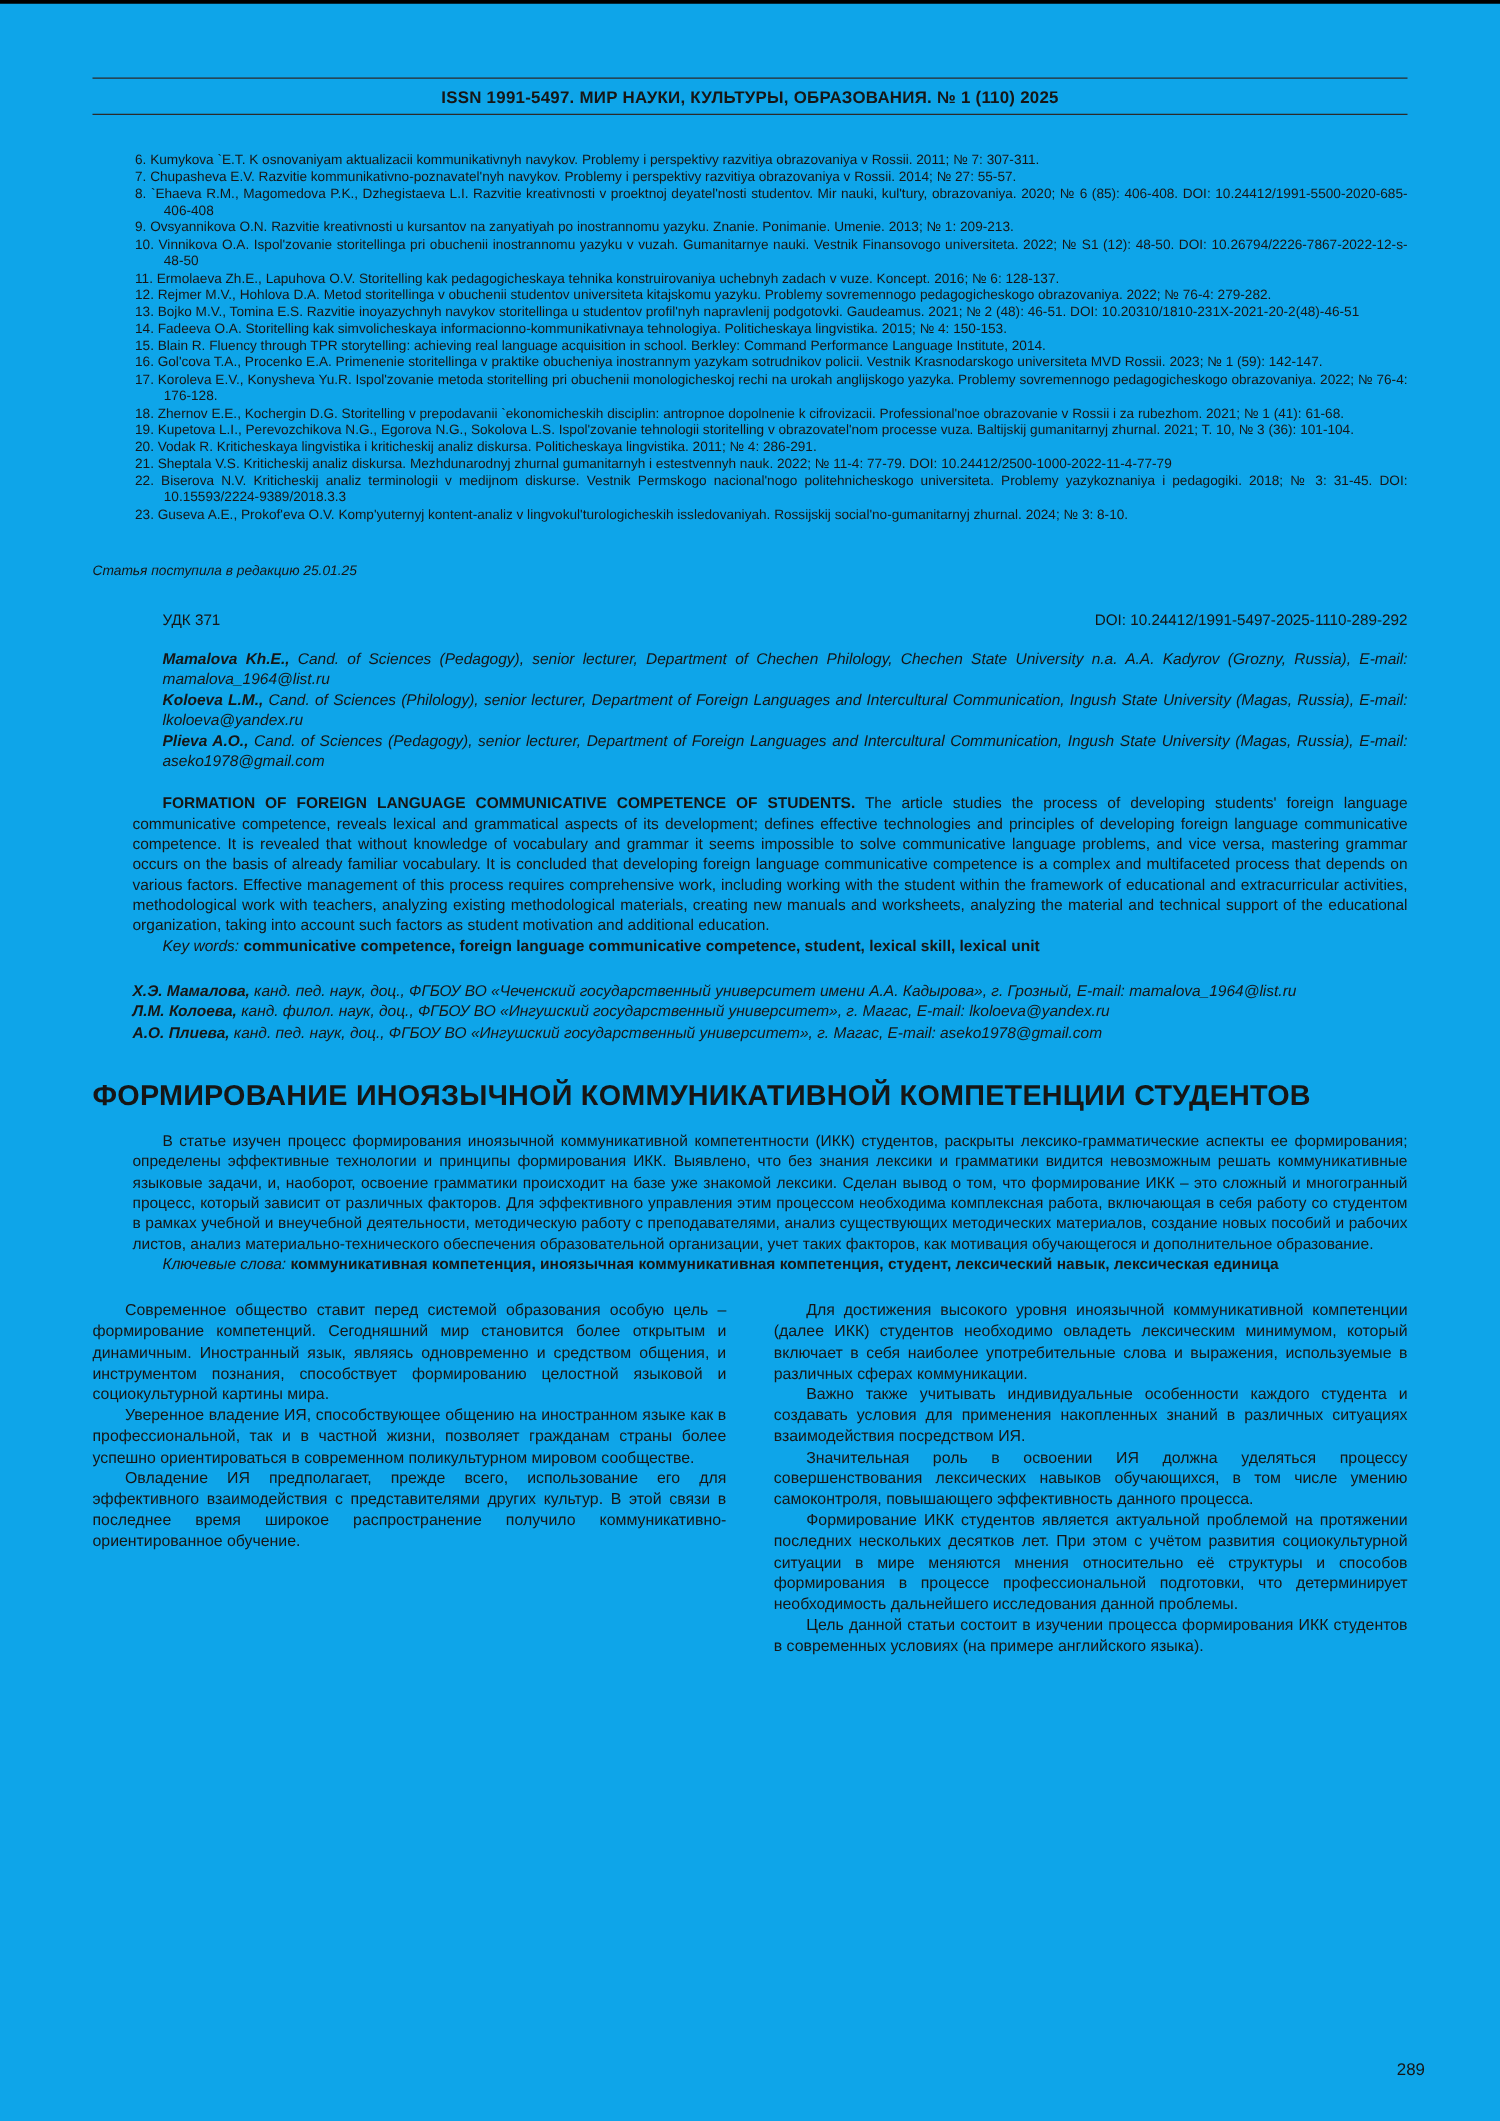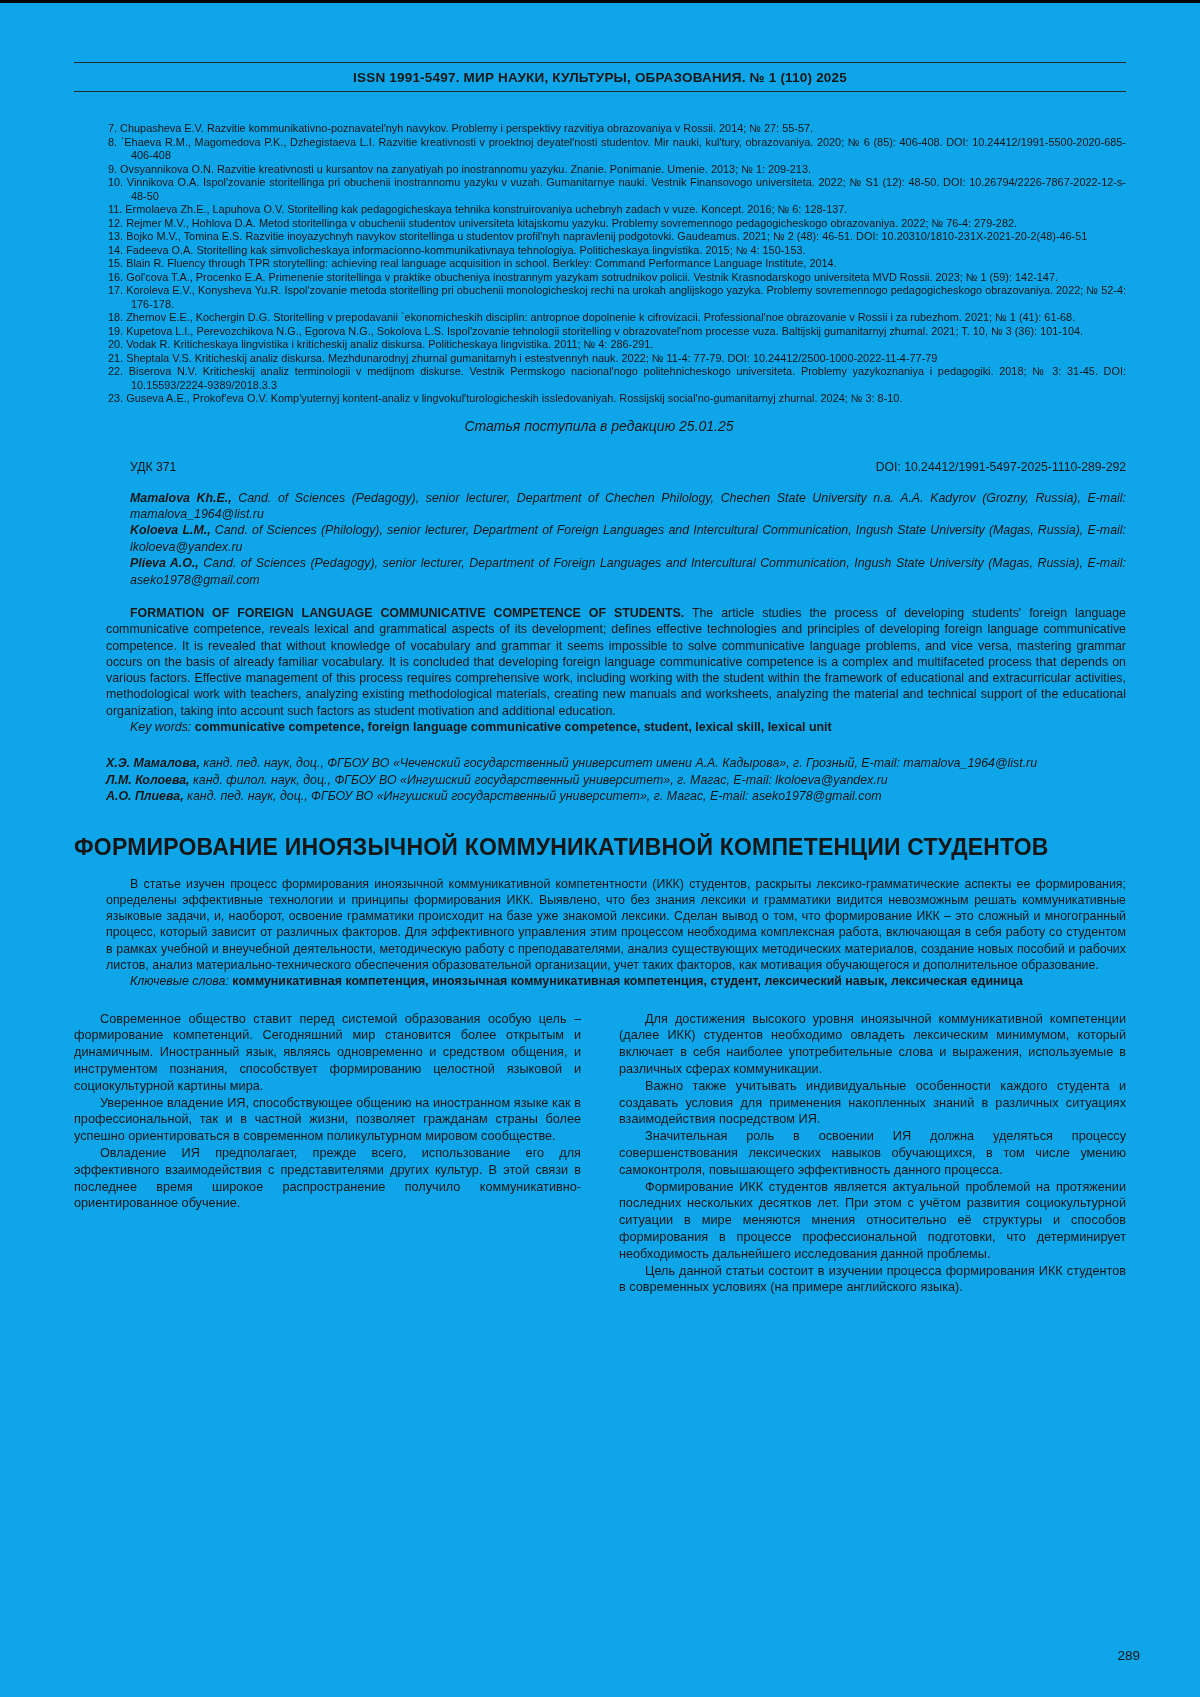--- a/index.html
+++ b/index.html
@@ -12,21 +12,21 @@
   }
   .scan-edge { position:absolute; top:0; left:0; right:0; height:3px; background:#000; }
 
   .page-header { margin-top:6px; }
   .rule { border-top:1.6px solid #2b2b2b; }
   .header-text { text-align:center; font-weight:bold; font-size:13.5px; padding:7px 0 6px; letter-spacing:0.2px; }
 
   .references { margin-top:30px; }
   .ref { font-size:10.9px; line-height:13.5px; text-align:justify; padding-left:57px; text-indent:-23px; }
 
-  .received { margin-top:12px; text-align:center; font-style:italic; font-size:14px; padding-right:2px; }
+  .received { margin-top:32px; text-align:left; font-style:italic; font-size:11px; padding-right:2px; }
 
   .meta-row { margin-top:26px; display:flex; justify-content:space-between; font-size:12.2px; padding-left:56px;gap:48px; }
 
   .authors-en { margin-top:16px; padding-left:56px; }
   .author { font-style:italic; font-size:12.4px; line-height:16.4px; text-align:justify; }
   .author b { font-weight:bold; }
 
   .abstract-en { margin-top:17px; margin-left:32px; }
   .abstract-p { font-size:12.4px; line-height:16.3px; text-align:justify; text-indent:24px; }
   .keywords-line { font-size:12.4px; line-height:16.3px; text-indent:24px; text-align:justify; }
@@ -51,31 +51,32 @@
 <div class="page">
   <div class="scan-edge"></div>
 
   <header class="page-header">
     <div class="rule"></div>
     <div class="header-text">ISSN 1991-5497. МИР НАУКИ, КУЛЬТУРЫ, ОБРАЗОВАНИЯ.  № 1 (110) 2025</div>
     <div class="rule"></div>
   </header>
 
   <section class="references" id="refs">
+      <p class="ref">6. Kumykova `E.T. K osnovaniyam aktualizacii kommunikativnyh navykov. Problemy i perspektivy razvitiya obrazovaniya v Rossii. 2011; № 7: 307-311.</p>
       <p class="ref">7. Chupasheva E.V. Razvitie kommunikativno-poznavatel'nyh navykov. Problemy i perspektivy razvitiya obrazovaniya v Rossii. 2014; № 27: 55-57.</p>
       <p class="ref">8. `Ehaeva R.M., Magomedova P.K., Dzhegistaeva L.I. Razvitie kreativnosti v proektnoj deyatel'nosti studentov. Mir nauki, kul'tury, obrazovaniya. 2020; № 6 (85): 406-408. DOI: 10.24412/1991-5500-2020-685-406-408</p>
       <p class="ref">9. Ovsyannikova O.N. Razvitie kreativnosti u kursantov na zanyatiyah po inostrannomu yazyku. Znanie. Ponimanie. Umenie. 2013; № 1: 209-213.</p>
       <p class="ref">10. Vinnikova O.A. Ispol'zovanie storitellinga pri obuchenii inostrannomu yazyku v vuzah. Gumanitarnye nauki. Vestnik Finansovogo universiteta. 2022; № S1 (12): 48-50. DOI: 10.26794/2226-7867-2022-12-s-48-50</p>
       <p class="ref">11. Ermolaeva Zh.E., Lapuhova O.V. Storitelling kak pedagogicheskaya tehnika konstruirovaniya uchebnyh zadach v vuze. Koncept. 2016; № 6: 128-137.</p>
       <p class="ref">12. Rejmer M.V., Hohlova D.A. Metod storitellinga v obuchenii studentov universiteta kitajskomu yazyku. Problemy sovremennogo pedagogicheskogo obrazovaniya. 2022; № 76-4: 279-282.</p>
       <p class="ref">13. Bojko M.V., Tomina E.S. Razvitie inoyazychnyh navykov storitellinga u studentov profil'nyh napravlenij podgotovki. Gaudeamus. 2021; № 2 (48): 46-51. DOI: 10.20310/1810-231X-2021-20-2(48)-46-51</p>
       <p class="ref">14. Fadeeva O.A. Storitelling kak simvolicheskaya informacionno-kommunikativnaya tehnologiya. Politicheskaya lingvistika. 2015; № 4: 150-153.</p>
       <p class="ref">15. Blain R. Fluency through TPR storytelling: achieving real language acquisition in school. Berkley: Command Performance Language Institute, 2014.</p>
       <p class="ref">16. Gol'cova T.A., Procenko E.A. Primenenie storitellinga v praktike obucheniya inostrannym yazykam sotrudnikov policii. Vestnik Krasnodarskogo universiteta MVD Rossii. 2023; № 1 (59): 142-147.</p>
-      <p class="ref">17. Koroleva E.V., Konysheva Yu.R. Ispol'zovanie metoda storitelling pri obuchenii monologicheskoj rechi na urokah anglijskogo yazyka. Problemy sovremennogo pedagogicheskogo obrazovaniya. 2022; № 52-4: 176-178.</p>
+      <p class="ref">17. Koroleva E.V., Konysheva Yu.R. Ispol'zovanie metoda storitelling pri obuchenii monologicheskoj rechi na urokah anglijskogo yazyka. Problemy sovremennogo pedagogicheskogo obrazovaniya. 2022; № 76-4: 176-128.</p>
       <p class="ref">18. Zhernov E.E., Kochergin D.G. Storitelling v prepodavanii `ekonomicheskih disciplin: antropnoe dopolnenie k cifrovizacii. Professional'noe obrazovanie v Rossii i za rubezhom. 2021; № 1 (41): 61-68.</p>
       <p class="ref">19. Kupetova L.I., Perevozchikova N.G., Egorova N.G., Sokolova L.S. Ispol'zovanie tehnologii storitelling v obrazovatel'nom processe vuza. Baltijskij gumanitarnyj zhurnal. 2021; T. 10, № 3 (36): 101-104.</p>
       <p class="ref">20. Vodak R. Kriticheskaya lingvistika i kriticheskij analiz diskursa. Politicheskaya lingvistika. 2011; № 4: 286-291.</p>
       <p class="ref">21. Sheptala V.S. Kriticheskij analiz diskursa. Mezhdunarodnyj zhurnal gumanitarnyh i estestvennyh nauk. 2022; № 11-4: 77-79. DOI: 10.24412/2500-1000-2022-11-4-77-79</p>
       <p class="ref">22. Biserova N.V. Kriticheskij analiz terminologii v medijnom diskurse. Vestnik Permskogo nacional'nogo politehnicheskogo universiteta. Problemy yazykoznaniya i pedagogiki. 2018; № 3: 31-45. DOI: 10.15593/2224-9389/2018.3.3</p>
       <p class="ref">23. Guseva A.E., Prokof'eva O.V. Komp'yuternyj kontent-analiz v lingvokul'turologicheskih issledovaniyah. Rossijskij social'no-gumanitarnyj zhurnal. 2024; № 3: 8-10.</p>
     </section>
 
   <div class="received">Статья поступила в редакцию 25.01.25</div>
 

